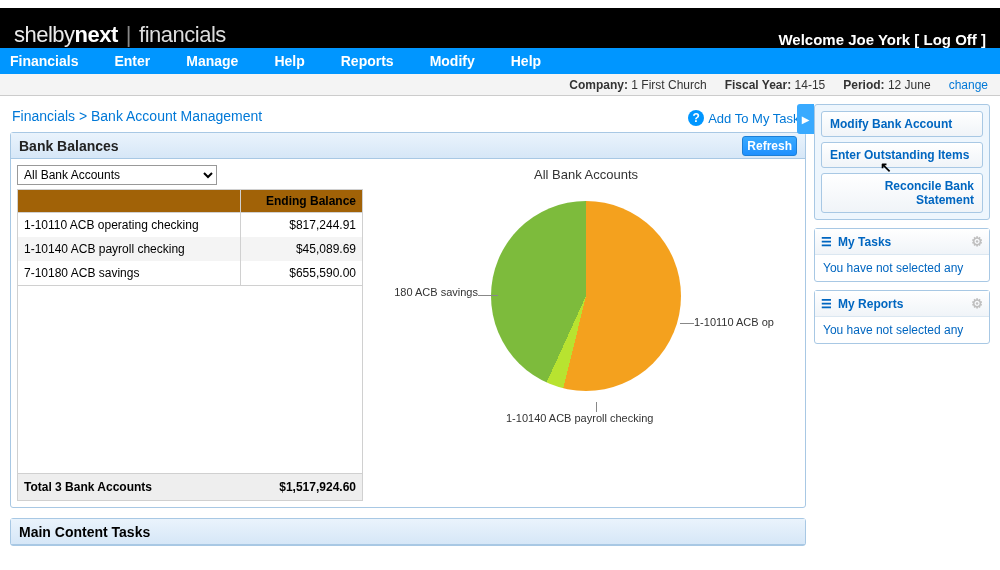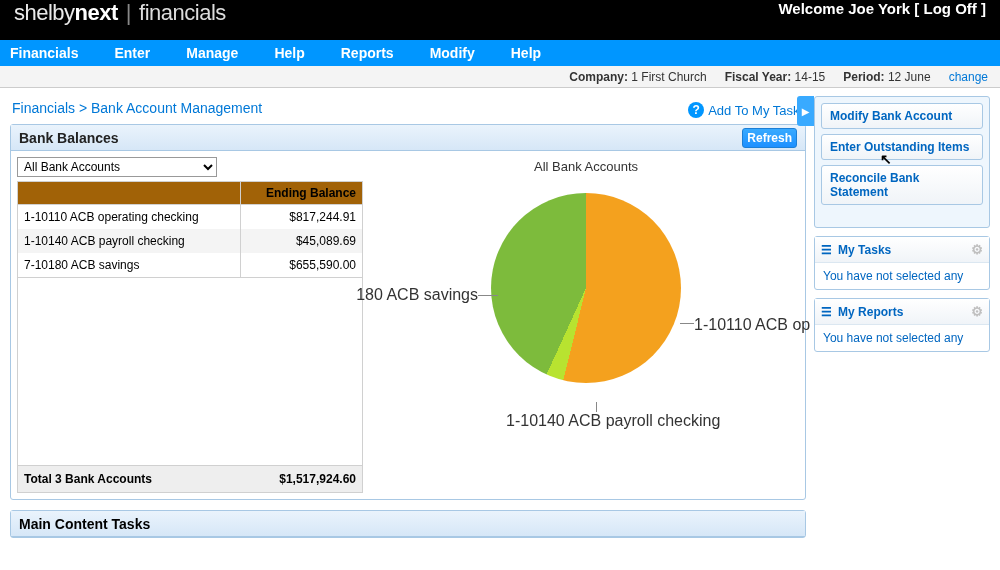--- a/index.html
+++ b/index.html
@@ -9,23 +9,24 @@
     background: #fff;
     width: 1000px;
     height: 570px;
     overflow: hidden;
   }
   .topbar {
     background: #000;
     color: #fff;
     height: 40px;
     display: flex;
-    align-items: flex-start;
+    align-items: flex-end;
     justify-content: space-between;
     padding: 0 14px;
+    margin-top: 8px;
   }
   .brand { font-size: 22px; font-weight: 300; letter-spacing: -0.5px; display:flex; align-items:center; color:#eaeaea; }
   .brand .shelby { font-weight:300; }
   .brand .next { font-weight:700; color:#fff; }
   .brand .sep { margin: 0 8px; color:#888;}
   .brand .finan { font-weight:300; color:#ddd;}
   .welcome { font-size: 15px; font-weight:bold; }
   .welcome a { color:#fff; text-decoration:none; }
   .menubar {
     background: #0096ff;
@@ -149,21 +150,21 @@
     font-weight:bold;
   }
   .chart-title { font-size:13px; color:#333; margin-top:2px; margin-bottom:14px; }
   .pie-wrap { position:relative; width:200px; height:200px; }
   .pie {
     width:190px; height:190px;
     border-radius:50%;
     position:absolute;
     left:5px; top:5px;
   }
-  .pie-label { position:absolute; font-size:16px; color:#333; white-space:nowrap;margin-top:8px; }
+  .pie-label { position:absolute; font-size:11px; color:#333; white-space:nowrap; }
   .lbl-left { right: 208px; top: 90px; text-align:right;}
   .lbl-left .ln { position:absolute; top:9px; left:100%; width:20px; height:1px; background:#888;}
   .lbl-right { left: 208px; top: 120px; }
   .lbl-right .ln { position:absolute; top:7px; right:100%; width:14px; height:1px; background:#888;}
   .lbl-bottom { top: 216px; left: 20px; }
   .lbl-bottom .ln { position:absolute; bottom:100%; left:90px; width:1px; height:10px; background:#888;}
   .collapse-tab {
     position:absolute;
     left:-17px;
     top:0;
@@ -194,21 +195,21 @@
     border:1px solid #a8c8e4;
     border-radius:3px;
     color:#0066c0;
     font-weight:bold;
     padding:5px 8px;
     margin-bottom:5px;
     cursor:pointer;
     font-size:12px;
     position:relative;
   }
-  .side-btn:last-child { margin-bottom:16px; }
+  .side-btn:last-child { margin-bottom:0;text-align:right; }
   .cursor-ptr {
     position:absolute;
     left:58px; top:16px;
     font-size:14px;
     color:#000;
     pointer-events:none;
   }
   .side-section {
     border:1px solid #a8c8e4;
     border-radius:3px;

